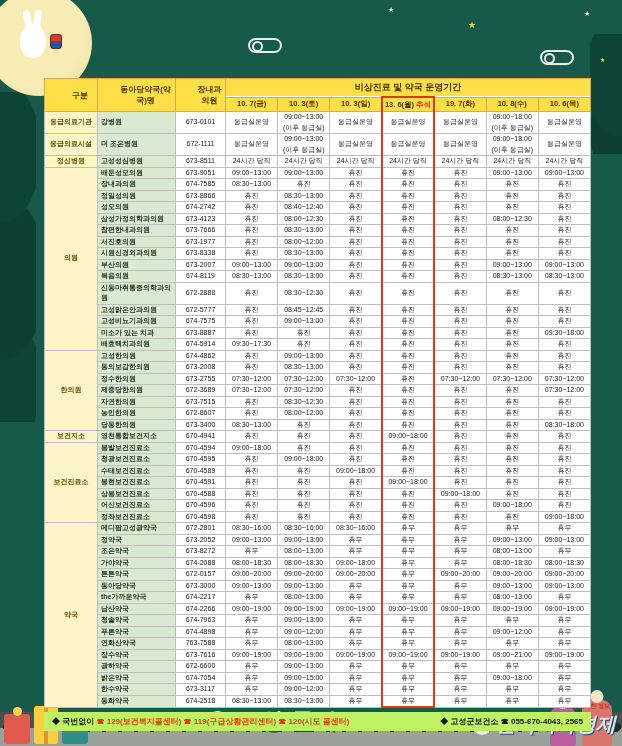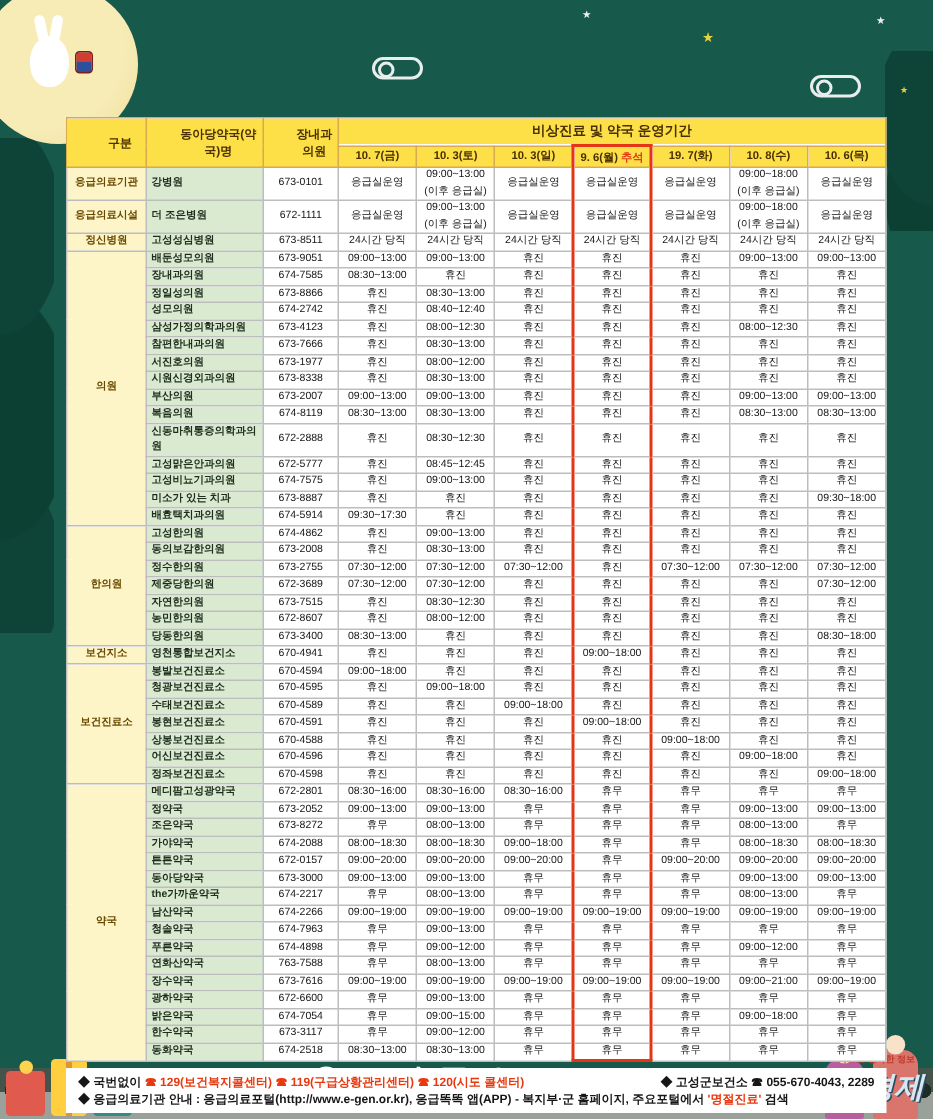--- a/index.html
+++ b/index.html
@@ -48,21 +48,21 @@
   .badge{color:#e53517;margin-left:2px;}
   td{font-size:7px;line-height:1.5;color:#141414;}
   .cat{background:#fdf5c8;color:#6b4a00;font-weight:bold;}
   .name{background:#d9ead0;color:#1e2d1e;font-weight:bold;text-align:left;padding-left:3px;}
   .sched{white-space:pre-line;}
   .chu{border-left:2px solid #e53517 !important;border-right:2px solid #e53517 !important;}
   .chu-top{border-top:2px solid #e53517 !important;}
   .chu-bottom{border-bottom:2px solid #e53517 !important;}
 
   
-  .footer-box{margin-top:4px;background:#ffffff;padding:4px 8px;color:#161616;font-weight:bold;font-size:8px;line-height:1.4;}
+  .footer-box{margin-top:4px;background:#bef264;padding:4px 8px;color:#161616;font-weight:bold;font-size:8px;line-height:1.4;}
   .f-line1{display:flex;justify-content:space-between;align-items:center;}
   .red{color:#e8380d;}
 
   
   .bottom-strip{position:absolute;left:0;right:0;bottom:0;height:46px;z-index:2;}
   .roof{position:absolute;left:0;right:0;bottom:0;height:34px;
         background:radial-gradient(circle 5px at 8px 15px, #1f2b26 98%, transparent) repeat-x 0 0/16px 20px,
                    linear-gradient(#44544b 0 16px, #9aa09a 16px 100%);}
   .gifts{position:absolute;left:4px;bottom:2px;width:92px;height:52px;}
   .gift{position:absolute;border-radius:3px;}
@@ -129,21 +129,21 @@
           <tr>
             <th class="th-main" rowspan="2">구분</th>
             <th class="th-main" rowspan="2">동아당약국(약국)명</th>
             <th class="th-main" rowspan="2">장내과의원</th>
             <th class="th-span" colspan="7">비상진료 및 약국 운영기간</th>
           </tr>
           <tr>
             <th class="th-date">10. 7(금)</th>
             <th class="th-date">10. 3(토)</th>
             <th class="th-date">10. 3(일)</th>
-            <th class="th-date chu chu-top"><span>9. 6(월)</span><span class="badge">추석</span></th>
+            <th class="th-date chu chu-top"><span>13. 6(월)</span><span class="badge">추석</span></th>
             <th class="th-date">19. 7(화)</th>
             <th class="th-date">10. 8(수)</th>
             <th class="th-date">10. 6(목)</th>
           </tr>
         </thead>
         <tbody>
           <tr>
             <td class="cat" rowspan="1">응급의료기관</td>
             <td class="name">강병원</td>
             <td class="phone">673-0101</td>
@@ -698,26 +698,21 @@
       </table>
 
     <div class="footer-box">
       <div class="f-line1">
         <span>
           <span>◆ 국번없이</span>
           <span class="red">☎ 129(보건복지콜센터)</span>
           <span class="red">☎ 119(구급상황관리센터)</span>
           <span class="red">☎ 120(시도 콜센터)</span>
         </span>
-        <span>◆ 고성군보건소 ☎ 055-670-4043, 2289</span>
-      </div>
-      <div class="f-line2">
-        <span>◆ 응급의료기관 안내 : 응급의료포털(http://www.e-gen.or.kr), 응급똑똑 앱(APP) - 복지부·군 홈페이지, 주요포털에서</span>
-        <span class="red">'명절진료'</span>
-        <span>검색</span>
+        <span>◆ 고성군보건소 ☎ 055-670-4043, 2565</span>
       </div>
     </div>
   </div>
 
   <div class="bottom-strip">
     <div class="roof"></div>
     <div class="gifts">
       <div class="gift g1"></div>
       <div class="gift g2"></div>
       <div class="gift g3"></div>

